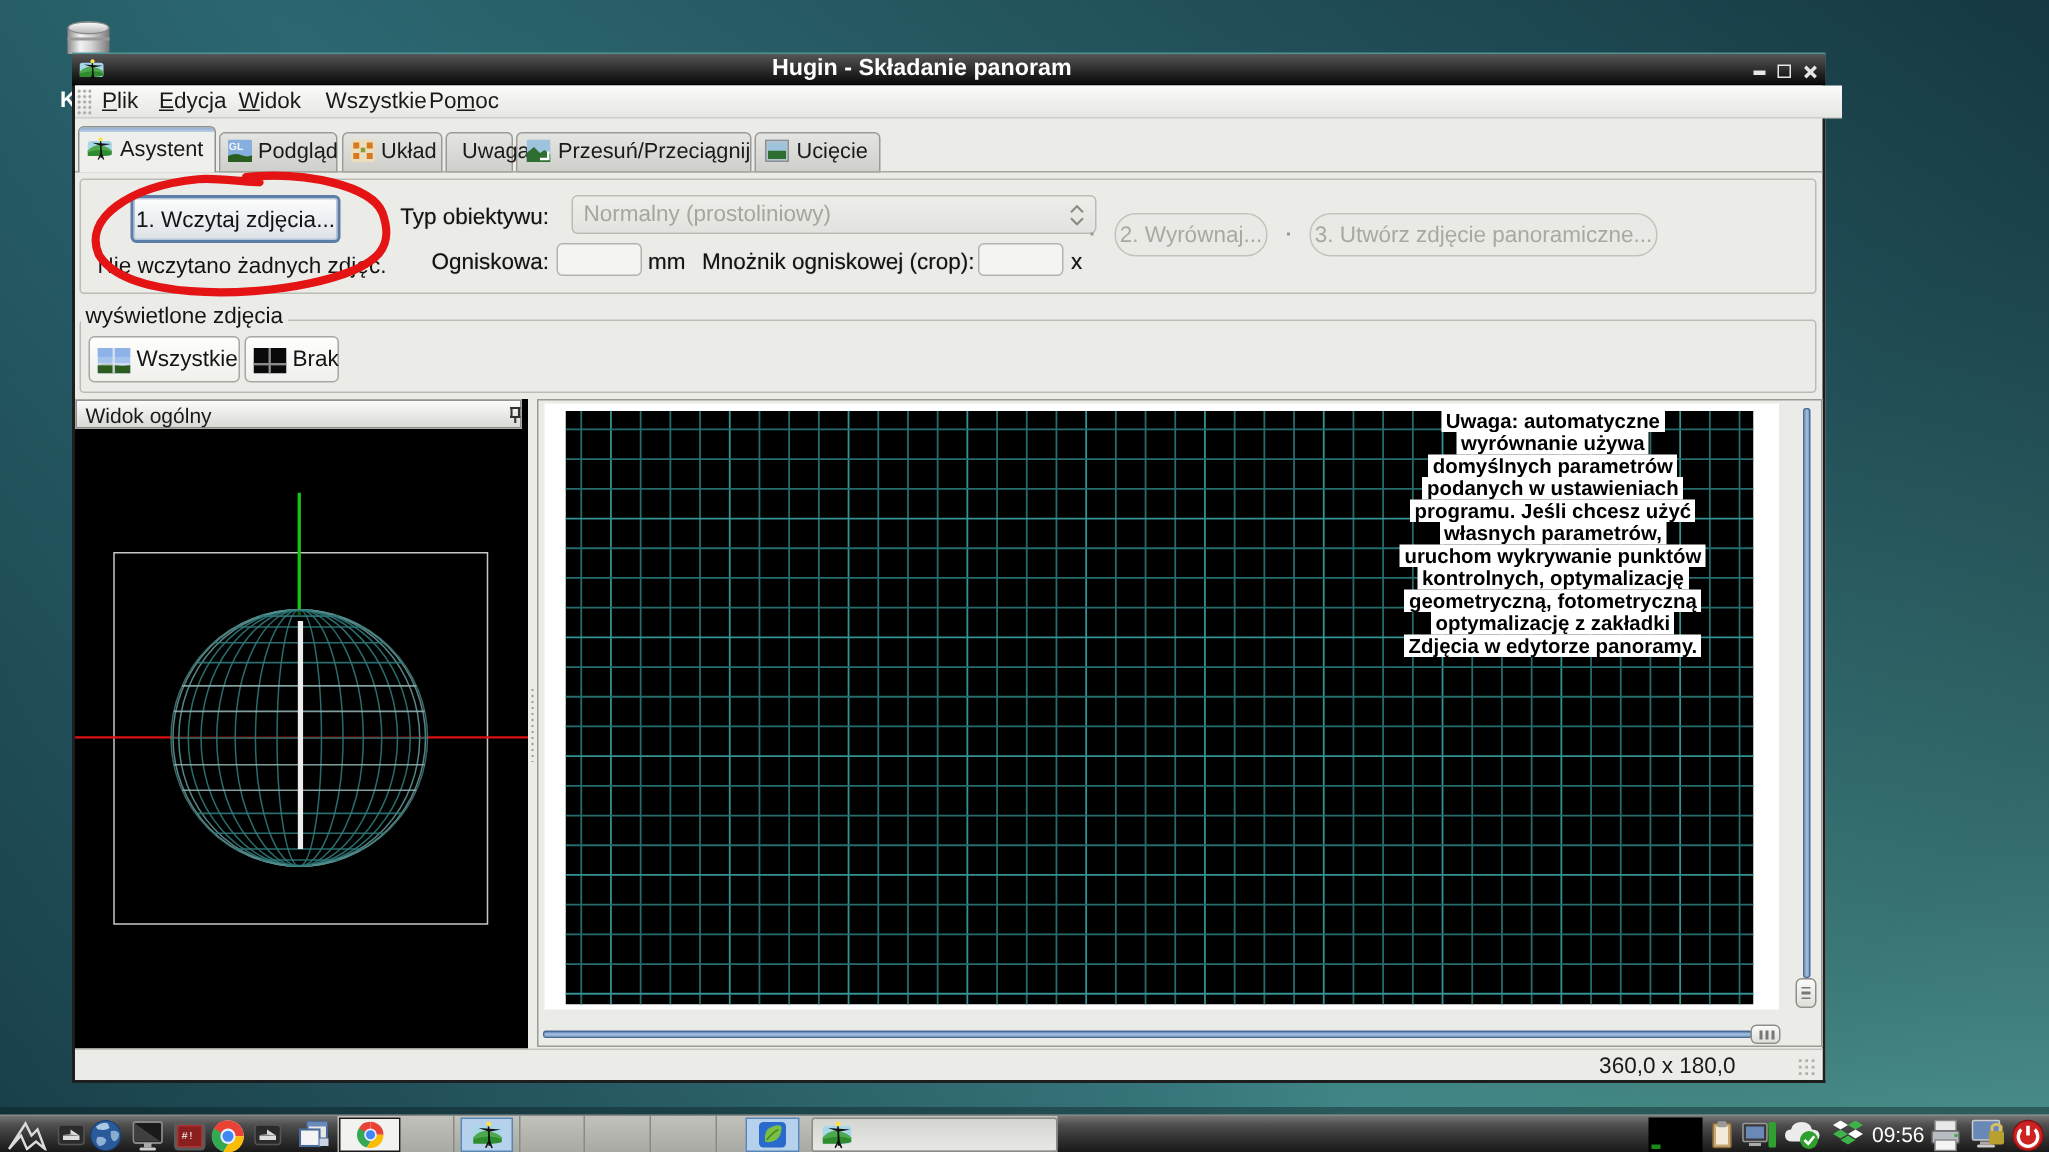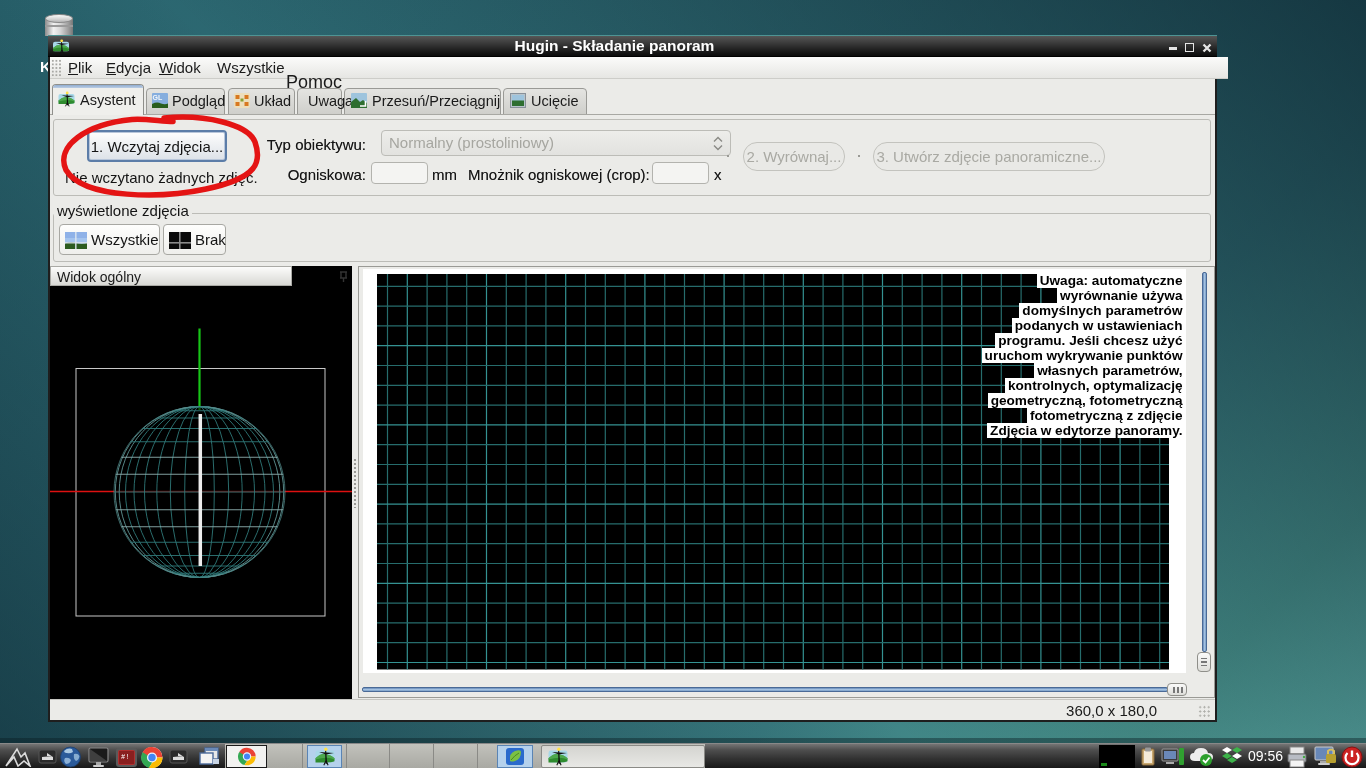--- a/index.html
+++ b/index.html
@@ -50,21 +50,21 @@
     <path d="M1.5 1.5 L8.5 8.5 M8.5 1.5 L1.5 8.5" stroke="#e6e6e6" stroke-width="2.3"></path>
   </svg>
 </div>
 
 <div class="abs" style="left:50px;top:57px;width:1178px;height:22px;background:linear-gradient(180deg,#fbfbfa,#e6e6e3);border-bottom:1px solid #cdcdc9;">
   <div class="abs" style="left:1px;top:2px;width:10px;height:18px;background-image:radial-gradient(circle, #a8a8a4 0.9px, transparent 1.05px);background-size:3.6px 3.6px;"></div>
   <div class="abs" style="left:18px;top:2px;font-size:15px;"><span style="text-decoration:underline">P</span>lik</div>
   <div class="abs" style="left:56px;top:2px;font-size:15px;"><span style="text-decoration:underline">E</span>dycja</div>
   <div class="abs" style="left:109px;top:2px;font-size:15px;"><span style="text-decoration:underline">W</span>idok</div>
   <div class="abs" style="left:167px;top:2px;font-size:15px;">Wszystkie</div>
-  <div class="abs" style="left:236px;top:15px;font-size:18px;">Po<span style="text-decoration:underline">m</span>oc</div>
+  <div class="abs" style="left:236px;top:2px;font-size:15px;">Po<span style="text-decoration:underline">m</span>oc</div>
 </div>
 
 <div class="abs" style="left:0;top:0;width:1366px;height:0;font-size:14.5px;">
   <div class="abs tab" style="left:146px;top:88px;width:79px;height:27px;"></div>
   <div class="abs tab" style="left:228px;top:88px;width:67px;height:27px;"></div>
   <div class="abs tab" style="left:297px;top:88px;width:45px;height:27px;"></div>
   <div class="abs tab" style="left:344px;top:88px;width:157px;height:27px;"></div>
   <div class="abs tab" style="left:503px;top:88px;width:84px;height:27px;"></div>
   <div class="abs" style="left:50px;top:114px;width:1165px;height:1px;background:#a8a8a3;"></div>
 
@@ -162,21 +162,21 @@
 <div class="abs btn" style="left:163px;top:224px;width:63px;height:31px;">
   <svg class="abs" style="left:5px;top:7px" width="22" height="17" viewBox="0 0 22 17">
       <rect width="22" height="17" fill="#0a0a0a"></rect>
       <rect x="10" width="1.6" height="17" fill="#8a8a8a"></rect>
       <rect y="10" width="22" height="1.6" fill="#8a8a8a"></rect>
     </svg>
   <div class="abs" style="left:31px;top:6px;font-size:15px;color:#141414;">Brak</div>
 </div>
 
 <div class="abs" style="left:50px;top:266px;width:302px;height:434px;background:#000;">
-  <div class="abs" style="left:0;top:0;width:242px;height:20px;background:linear-gradient(180deg,#fcfcfb,#d8d8d4);border:1px solid #aaaaa5;">
+  <div class="abs" style="left:0;top:0;width:298px;height:20px;background:linear-gradient(180deg,#fcfcfb,#d8d8d4);border:1px solid #aaaaa5;">
     <div class="abs" style="left:6px;top:2px;font-size:14px;color:#1a1a1a;">Widok ogólny</div>
     <svg class="abs" style="left:288px;top:4px" width="9" height="12" viewBox="0 0 9 12">
         <path d="M1 1 L8 1 M2 1 L2 7 M7 1 L7 7 M1 7 L8 7 M4.5 7 L4.5 11" stroke="#333" stroke-width="1.4" fill="none"></path>
       </svg>
   </div>
   <svg class="abs" style="left:0;top:20px" width="302" height="414" viewBox="0 0 302 414">
     <rect width="302" height="414" fill="#000"></rect>
     <rect x="26" y="82.5" width="249" height="247.5" fill="none" stroke="#c8c8c8" stroke-width="1"></rect>
     <line x1="149.5" y1="42.5" x2="149.5" y2="124" stroke="#17c517" stroke-width="2.2"></line>
     <line x1="0" y1="205.5" x2="302" y2="205.5" stroke="#dd1111" stroke-width="1.5"></line>
@@ -271,31 +271,31 @@
     <line x1="0" y1="249.9" x2="792" y2="249.9" stroke="#266c6c" stroke-width="1.2"></line>
     <line x1="0" y1="269.7" x2="792" y2="269.7" stroke="#266c6c" stroke-width="1.2"></line>
     <line x1="0" y1="289.5" x2="792" y2="289.5" stroke="#266c6c" stroke-width="1.2"></line>
     <line x1="0" y1="309.3" x2="792" y2="309.3" stroke="#349292" stroke-width="1.2"></line>
     <line x1="0" y1="329.1" x2="792" y2="329.1" stroke="#266c6c" stroke-width="1.2"></line>
     <line x1="0" y1="348.9" x2="792" y2="348.9" stroke="#266c6c" stroke-width="1.2"></line>
     <line x1="0" y1="368.7" x2="792" y2="368.7" stroke="#266c6c" stroke-width="1.2"></line>
     <line x1="0" y1="388.5" x2="792" y2="388.5" stroke="#349292" stroke-width="1.2"></line>
 </svg>
 
-<div class="abs" id="note" style="left:885px;top:273px;width:300.5px;text-align:right;font-size:13.6px;font-weight:bold;line-height:15.02px;color:#000;">
+<div class="abs" id="note" style="left:885px;top:273px;width:300.5px;text-align:center;font-size:13.6px;font-weight:bold;line-height:15.02px;color:#000;">
     <div><span>Uwaga: automatyczne</span></div>
     <div><span>wyrównanie używa</span></div>
     <div><span>domyślnych parametrów</span></div>
     <div><span>podanych w ustawieniach</span></div>
     <div><span>programu. Jeśli chcesz użyć</span></div>
+    <div><span>własnych parametrów,</span></div>
     <div><span>uruchom wykrywanie punktów</span></div>
-    <div><span>własnych parametrów,</span></div>
     <div><span>kontrolnych, optymalizację</span></div>
     <div><span>geometryczną, fotometryczną</span></div>
-    <div><span>fotometryczną z zdjęcie</span></div>
+    <div><span>optymalizację z zakładki</span></div>
     <div><span>Zdjęcia w edytorze panoramy.</span></div>
 </div>
 
 <div class="abs" style="left:1202.3px;top:272px;width:5.2px;height:380px;background:linear-gradient(90deg,#5e83b5,#a8c4e2 45%,#7aa0c8);border:1px solid #4a6a96;border-radius:2px;"></div>
 <div class="abs" style="left:1196.5px;top:651.5px;width:14.5px;height:20px;background:linear-gradient(180deg,#fafaf9,#dededa);border:1px solid #8f8f8a;border-radius:4px;">
   <div style="margin:5px 3px 0;height:1.5px;background:#777;"></div>
   <div style="margin:2px 3px 0;height:1.5px;background:#777;"></div>
   <div style="margin:2px 3px 0;height:1.5px;background:#777;"></div>
 </div>
 

